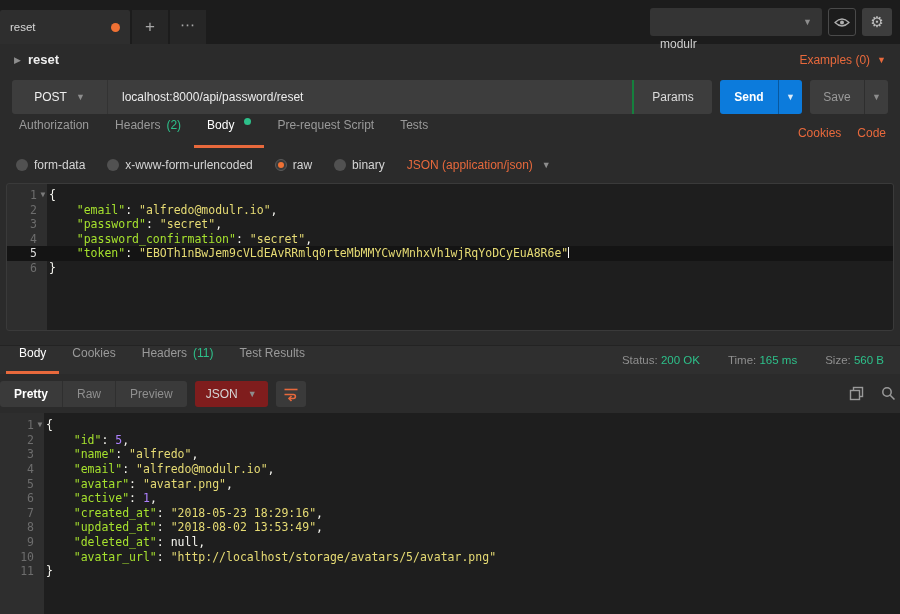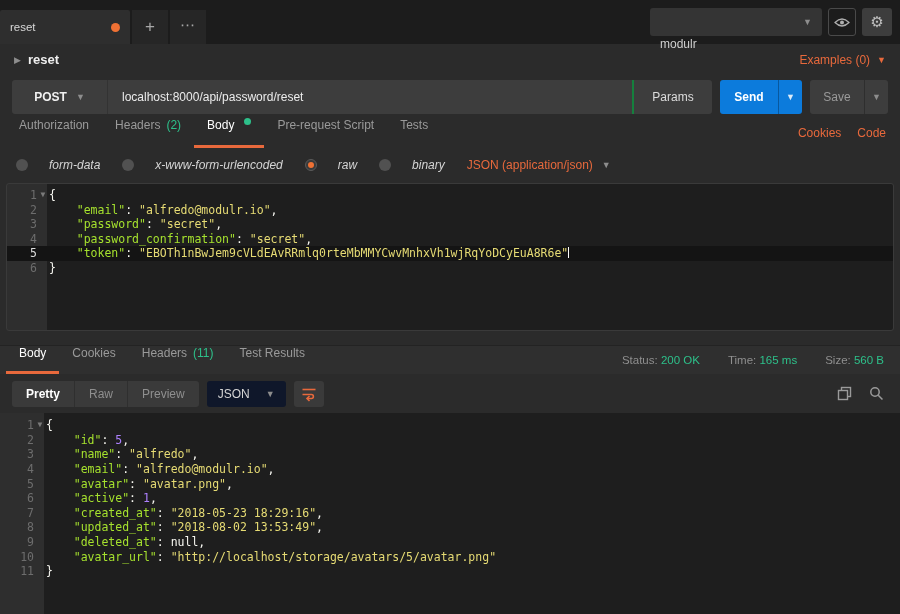--- a/index.html
+++ b/index.html
@@ -34,42 +34,42 @@
   .req-header { height:31px; display:flex; align-items:center; padding:0 14px; flex:none; }
   .disclosure { color:#8d8d8d; font-size:9px; margin-right:7px; }
   .req-title { font-weight:bold; font-size:13px; color:#efefef; flex:1; }
   .examples { color:#e8693c; display:flex; align-items:center; gap:7px; font-size:12px; cursor:pointer; }
   .examples .caret { color:#e8693c; }
 
   
   .req-row { height:43px; display:flex; align-items:center; padding:0 12px; gap:8px; flex:none; }
   .url-bar { flex:1; height:34px; background:#3d3d3d; border-radius:3px; display:flex; align-items:stretch; overflow:hidden; }
   .method { width:96px; display:flex; align-items:center; justify-content:center; gap:9px; border-right:1px solid #333; cursor:pointer; }
-  .method .m-label { font-weight:bold; font-size:12px; color:#f0f0f0; }
+  .method .m-label { font-weight:normal; font-size:12px; color:#f0f0f0; }
   .url-text { flex:1; display:flex; align-items:center; padding:0 14px; color:#ececec; font-size:12px; }
   .params-btn { width:80px; display:flex; align-items:center; justify-content:center; border-left:2px solid #15803d; color:#dcdcdc; cursor:pointer; }
   .split-btn { height:34px; display:flex; border-radius:3px; overflow:hidden; flex:none; cursor:pointer; }
   .send .main { background:#0c7bdc; color:#fff; font-weight:bold; width:58px; display:flex; align-items:center; justify-content:center; }
   .send .arrow { background:#0c7bdc; width:24px; display:flex; align-items:center; justify-content:center; border-left:1px solid rgba(0,0,0,.28); }
   .send .arrow .caret { color:#dcebf8; }
   .save .main { background:#3d3d3d; color:#9a9a9a; width:54px; display:flex; align-items:center; justify-content:center; }
   .save .arrow { background:#3d3d3d; width:24px; display:flex; align-items:center; justify-content:center; border-left:1px solid #2e2e2e; }
 
   
   .req-tabs { height:30px; display:flex; align-items:stretch; padding:0 6px; flex:none; position:relative; }
   .rtab { display:flex; padding:0 13px; color:#9a9a9a; cursor:pointer; gap:6px; font-size:12px; }
   .rtab.active { color:#fff; box-shadow:inset 0 -3px 0 0 #e8693c;gap:10px; }
   .count { color:#2dc08a; }
   .green-dot { width:7px; height:7px; border-radius:50%; background:#2dc08a; display:inline-block; }
   .req-tabs .spacer { flex:1; }
   .orange-link { color:#e8693c; display:flex; align-items:center; padding:0 8px; cursor:pointer; font-size:12px; }
 
   
   .body-type-row { height:33px; display:flex; align-items:center; padding:0 16px; gap:22px; flex:none; }
-  .radio-opt { display:flex; align-items:center; gap:21px; color:#d5d5d5; cursor:pointer;font-style:italic; }
+  .radio-opt { display:flex; align-items:center; gap:6px; color:#d5d5d5; cursor:pointer; }
   .radio { width:12px; height:12px; border-radius:50%; background:#515151; display:flex; align-items:center; justify-content:center; flex:none; }
   .radio-opt.selected .radio { background:#3a3a3a; border:1px solid #5a5a5a; }
   .radio-opt.selected .radio::after { content:""; width:6px; height:6px; border-radius:50%; background:#ef7134; }
   .content-type { color:#e8693c; display:flex; align-items:center; gap:9px; cursor:pointer; }
 
   
   .editor { font-family:"DejaVu Sans Mono", monospace; font-size:11.5px; line-height:14.6px; background:#1e1e1e; overflow:hidden; }
   .editor.request { margin:2px 6px 0 6px; height:149px; border:1px solid #3a3a3a; border-radius:3px; padding-top:4px;
                     background:linear-gradient(90deg,#2e2e2e 0,#2e2e2e 40px,#1e1e1e 40px); }
   .editor.response { height:202px; padding-top:5px;
@@ -87,26 +87,26 @@
   .tk-n { color:#ae81ff; }
   .tk-u { color:#f8f8f2; }
   .cursor { display:inline-block; width:1px; height:11px; background:#fff; vertical-align:-1px; }
   .editor-gap { height:14px; flex:none; }
 
   
   .resp-tabs { height:29px; display:flex; align-items:stretch; padding:0 6px; background:#2f2f2f; border-top:1px solid #232323; flex:none; }
   .resp-meta { display:flex; align-items:center; gap:28px; padding-right:10px; font-size:11.5px; }
   .meta-label { color:#8f8f8f; }
   .meta-val { color:#2dc08a; }
-  .resp-toolbar { height:39px; display:flex; align-items:center; padding:0 12px; gap:8px; flex:none; }
+  .resp-toolbar { height:39px; display:flex; align-items:center; padding:0 0; gap:8px; flex:none; }
   .seg-group { height:26px; display:flex; background:#3a3a3a; border-radius:3px; overflow:hidden; }
   .seg { padding:0 14px; display:flex; align-items:center; color:#8f8f8f; cursor:pointer; border-right:1px solid #2f2f2f; font-size:12px; }
   .seg:last-child { border-right:none; }
   .seg.active { color:#fff; font-weight:bold; }
-  .fmt-select { height:26px; background:#0f172a; border-radius:3px; display:flex; align-items:center; gap:16px; padding:0 11px; color:#d5d5d5; cursor:pointer; }
+  .fmt-select { height:26px; background:#7f1d1d; border-radius:3px; display:flex; align-items:center; gap:10px; padding:0 11px; color:#d5d5d5; cursor:pointer; }
   .wrap-btn { height:26px; width:30px; background:#3a3a3a; border-radius:3px; display:flex; align-items:center; justify-content:center; cursor:pointer; }
   .resp-toolbar .spacer { flex:1; }
   .tool-icon { width:24px; height:24px; display:flex; align-items:center; justify-content:center; cursor:pointer; }
   .save-resp { height:26px; background:#3a3a3a; border-radius:3px; color:#c8c8c8; display:flex; align-items:center; padding:0 12px; cursor:pointer; }
 </style>
 </head>
 <body>
 
 <div class="app">
 

